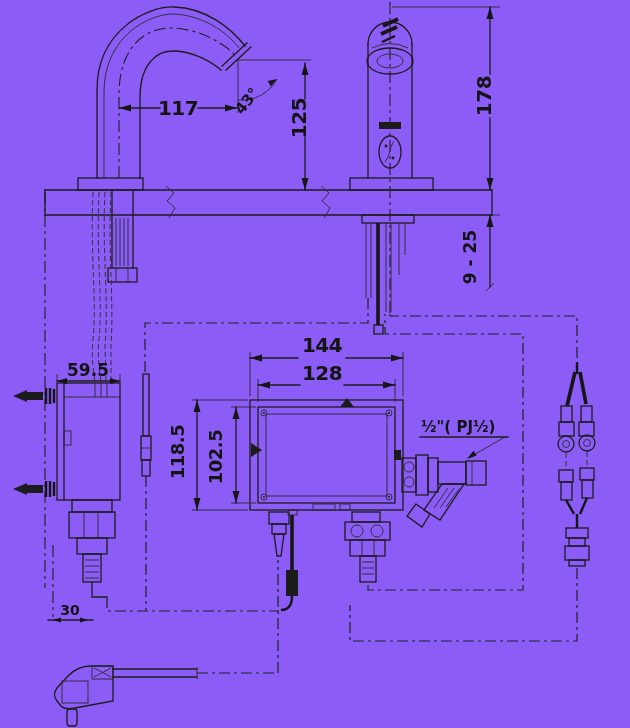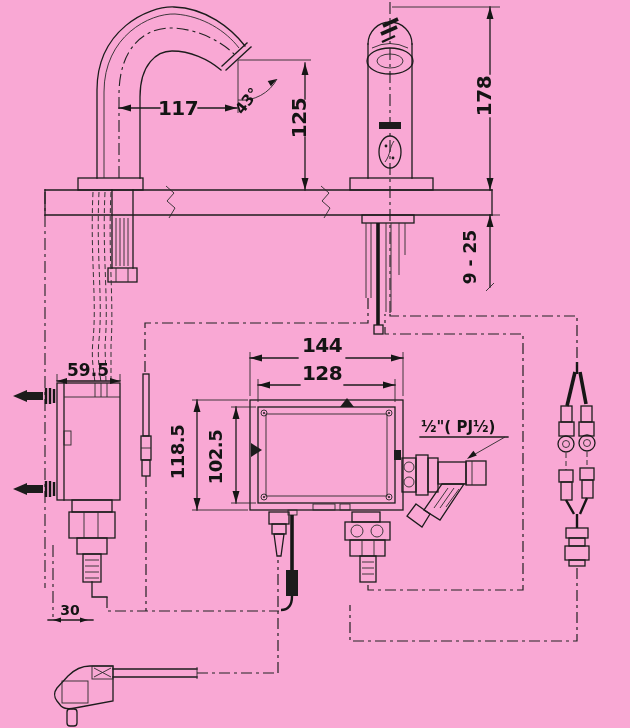--- a/index.html
+++ b/index.html
@@ -1,16 +1,16 @@
 <!DOCTYPE html>
 <html><head>
 <meta charset="utf-8">
 <style>
   html,body{margin:0;padding:0;background:#fff;}
-  .canvas{position:relative;width:630px;height:728px;background:#f9a8d4;overflow:hidden;}
+  .canvas{position:relative;width:630px;height:728px;background:#8b5cf6;overflow:hidden;}
   svg{display:block;}
   .ln{stroke:#1c1c1c;fill:none;stroke-width:1.3;stroke-linecap:square;}
   .thin{stroke:#2a2a2a;fill:none;stroke-width:0.9;}
   .thk{stroke:#161616;fill:none;stroke-width:2.4;}
   .thk2{stroke:#161616;fill:none;stroke-width:3.6;}
   .dark{fill:#1c1c1c;stroke:none;}
   .cl{stroke:#222;fill:none;stroke-width:1.1;stroke-dasharray:12 4 3 4;}
   .rt{stroke:#222;fill:none;stroke-width:1.2;stroke-dasharray:11 4 3 4;}
   .hz{stroke:#333;fill:none;stroke-width:1;stroke-dasharray:5 3;}
   .arr{fill:#161616;stroke:none;}

